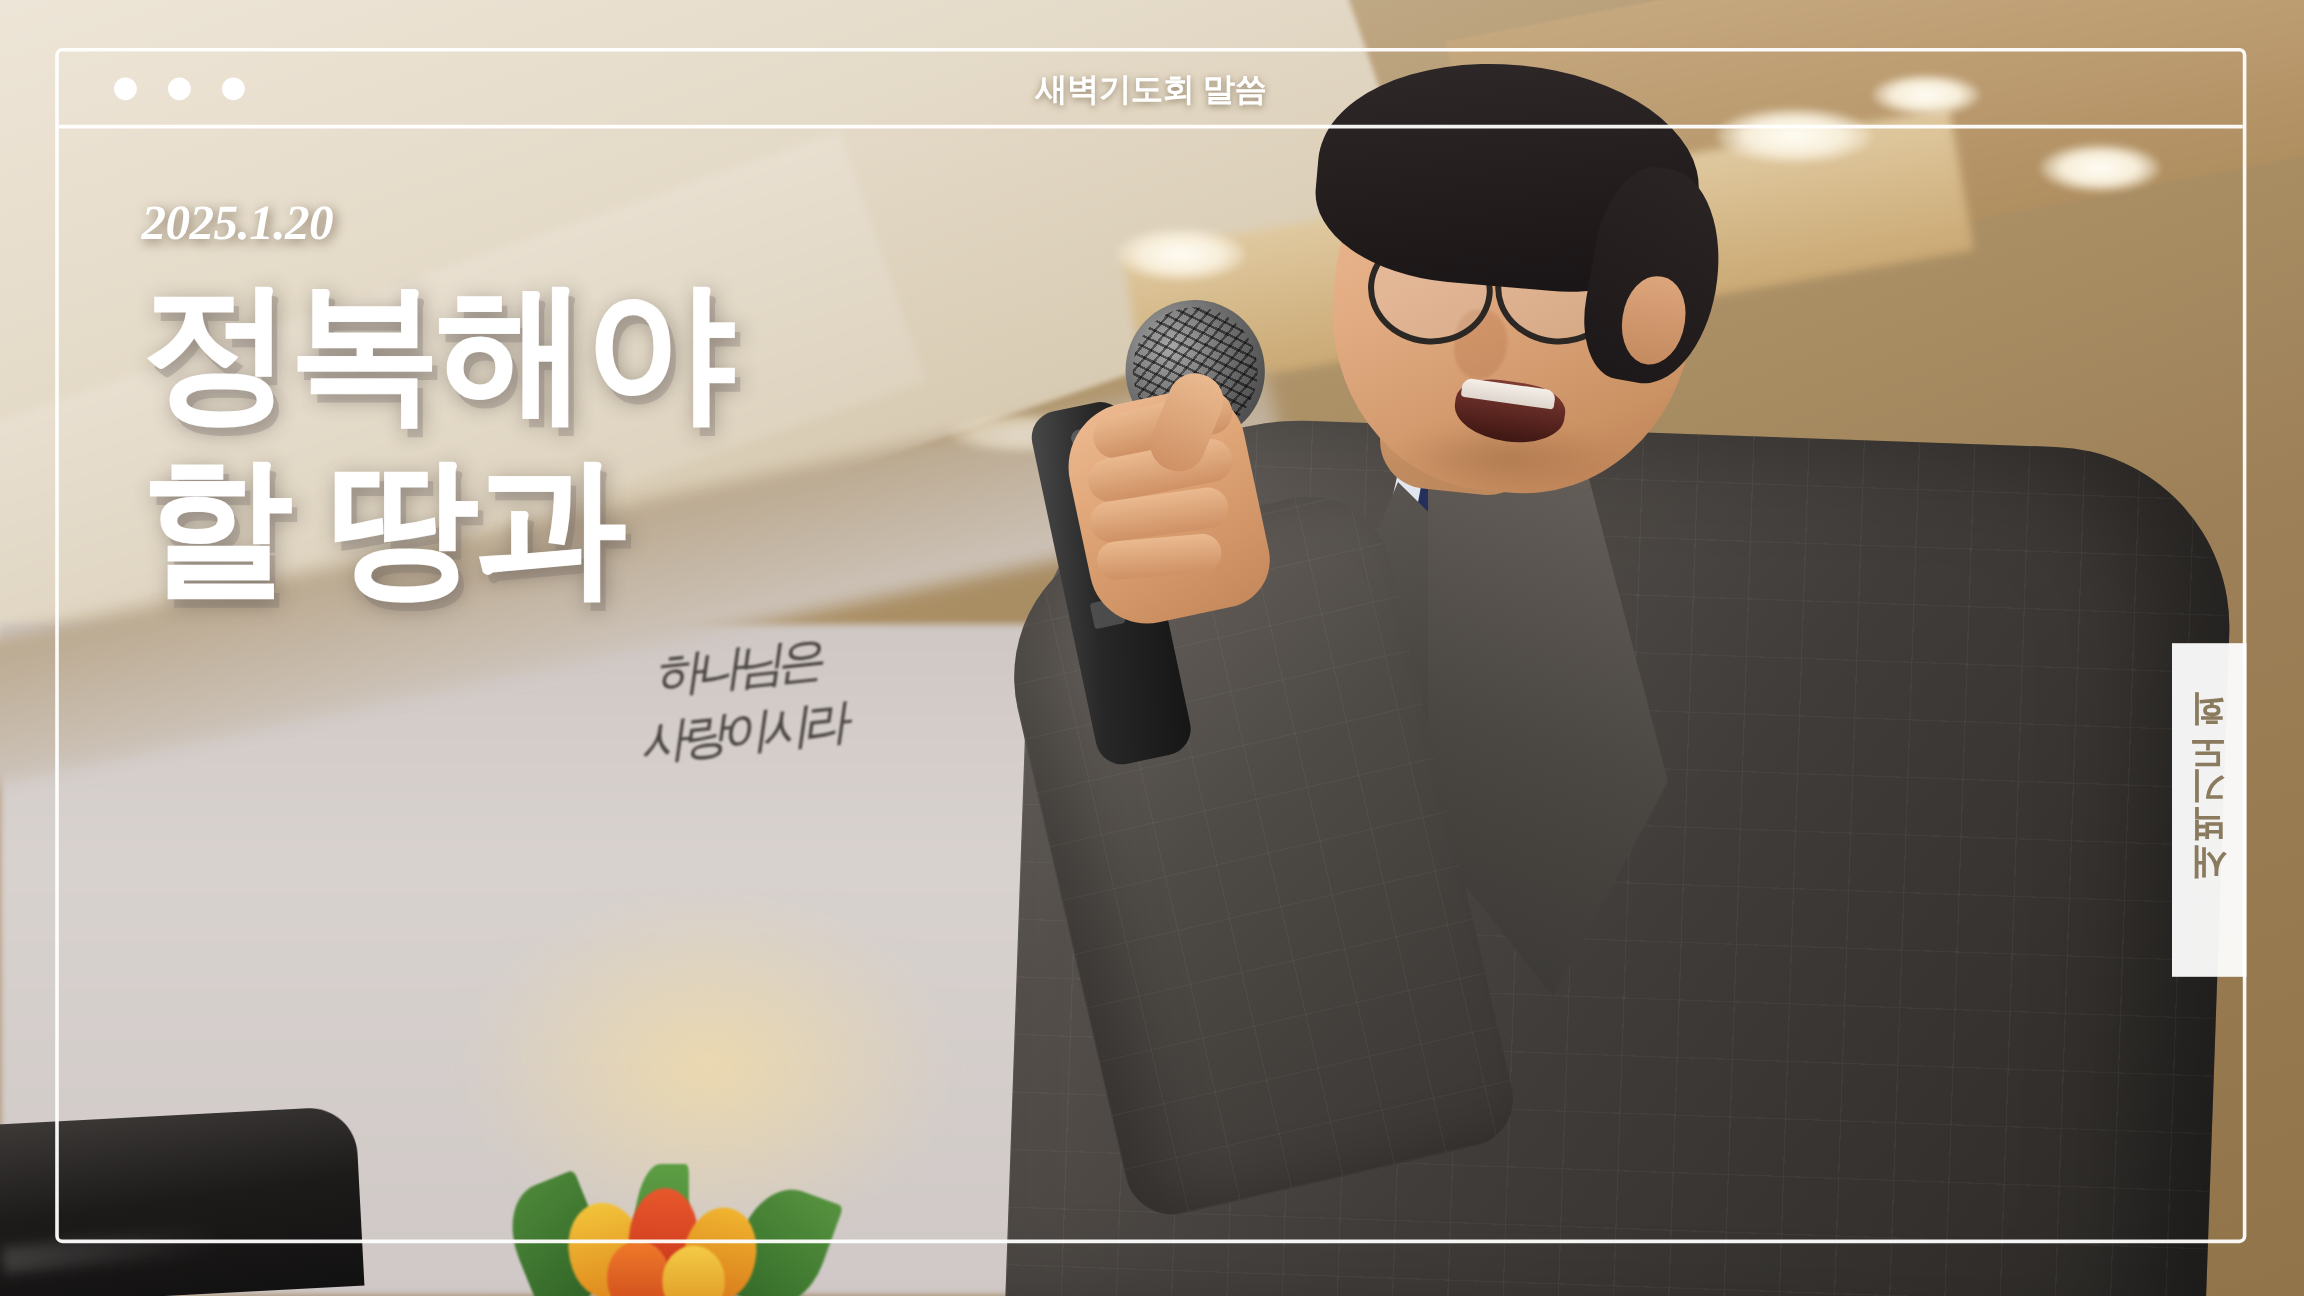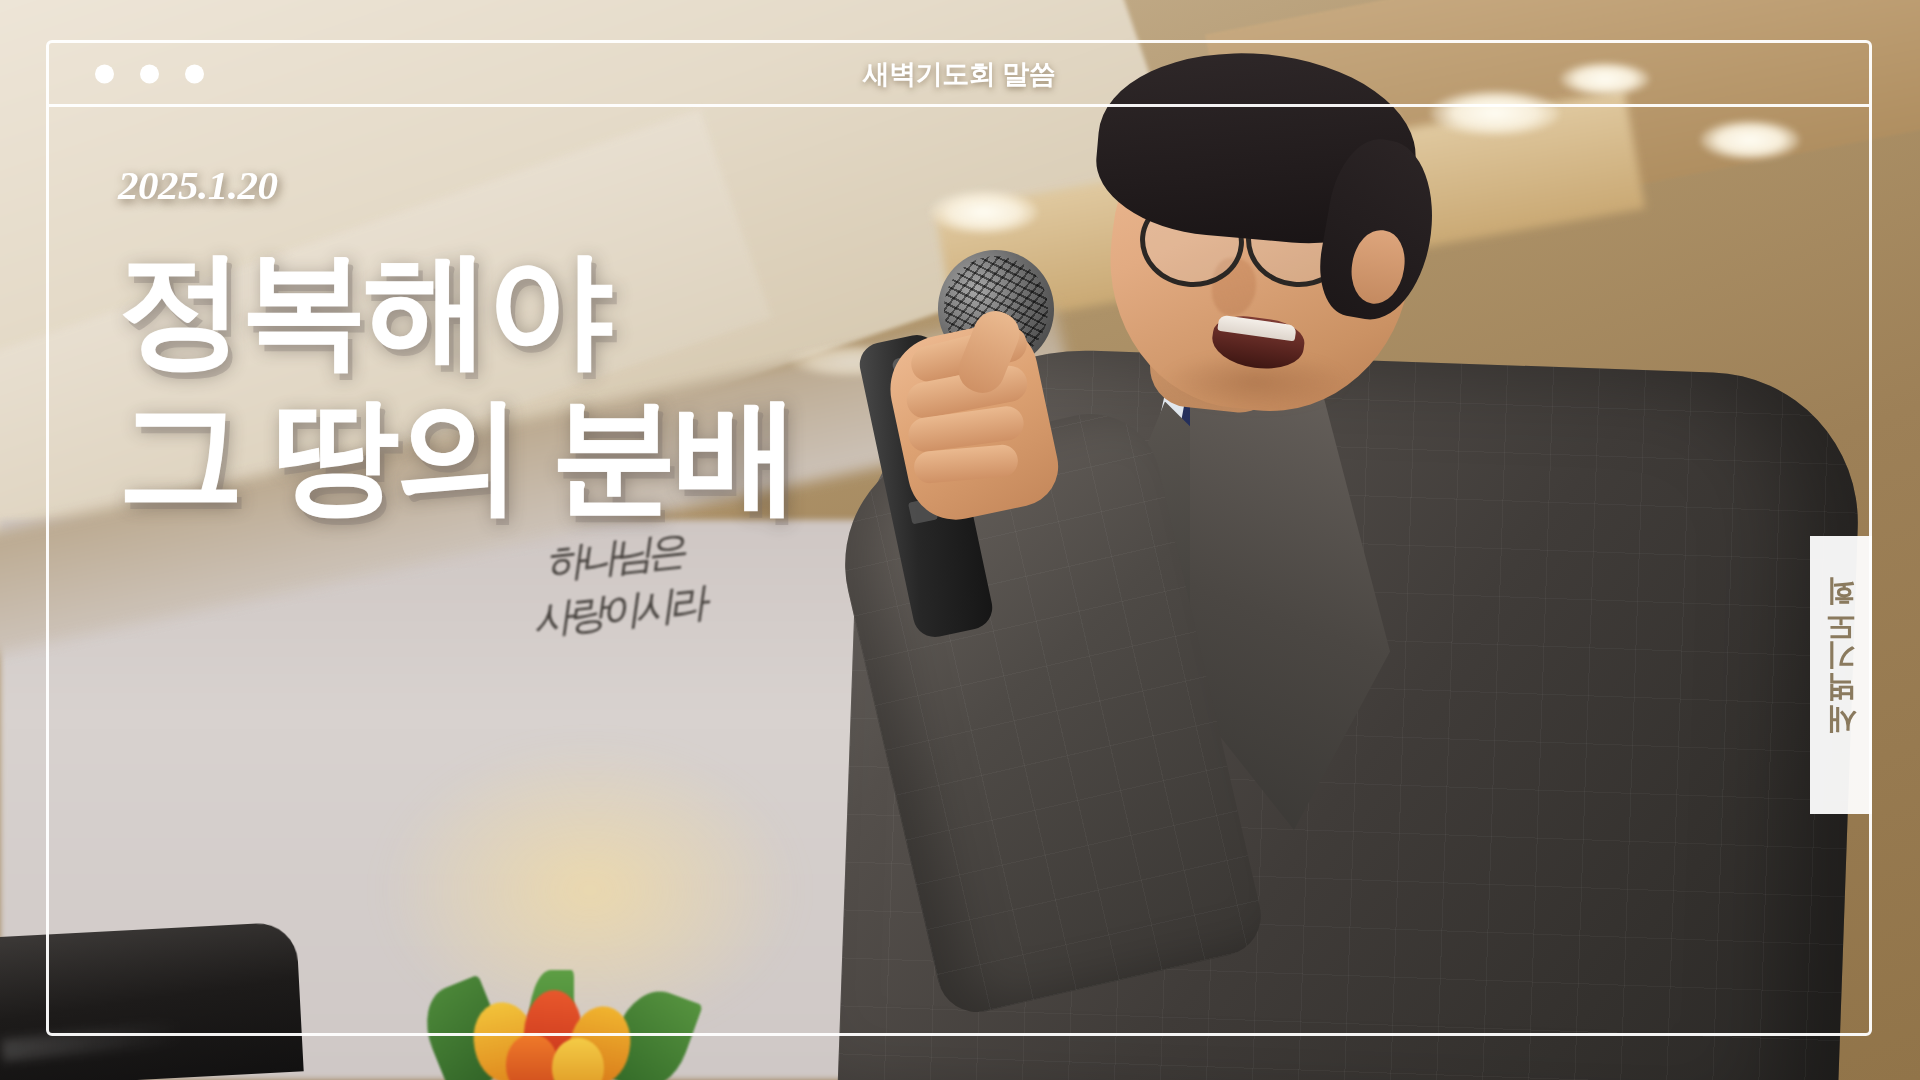--- a/index.html
+++ b/index.html
@@ -308,21 +308,21 @@
   }
 
   
   #text-block { position:absolute; left:118px; top:158px; width:1000px; }
   .meta {
     color:#fff; font-weight:700; font-style:italic;
     font-size:41px; line-height:1.32; letter-spacing:-.5px;
     text-shadow:2px 3px 10px rgba(70,52,28,.6);
     font-family:Liberation Serif, serif;
   }
-  #headline { margin-top:24px; }
+  #headline { margin-top:8px; }
   .hl {
     color:#fff; font-weight:700; font-size:126px; line-height:1.16;
     letter-spacing:-3px; white-space:nowrap;
     text-shadow:
       5px 7px 0 rgba(120,110,105,.30),
       3px 4px 18px rgba(60,50,45,.45);
     -webkit-text-stroke:1px rgba(255,255,255,.9);
   }
 
   
@@ -441,19 +441,19 @@
       <span class="dot"></span>
     </div>
     <div id="win-title">새벽기도회 말씀</div>
   </div>
 </div>
 
 <div id="text-block">
   <div class="meta">2025.1.20</div>
   <div id="headline">
     <div class="hl">정복해야</div>
-    <div class="hl">그 땅의 분배</div>
+    <div class="hl">할 땅과</div>
   </div>
 </div>
 
 <div id="side-badge">
   <span id="side-badge-text">새벽기도회</span>
 </div>
 
 </body></html>

